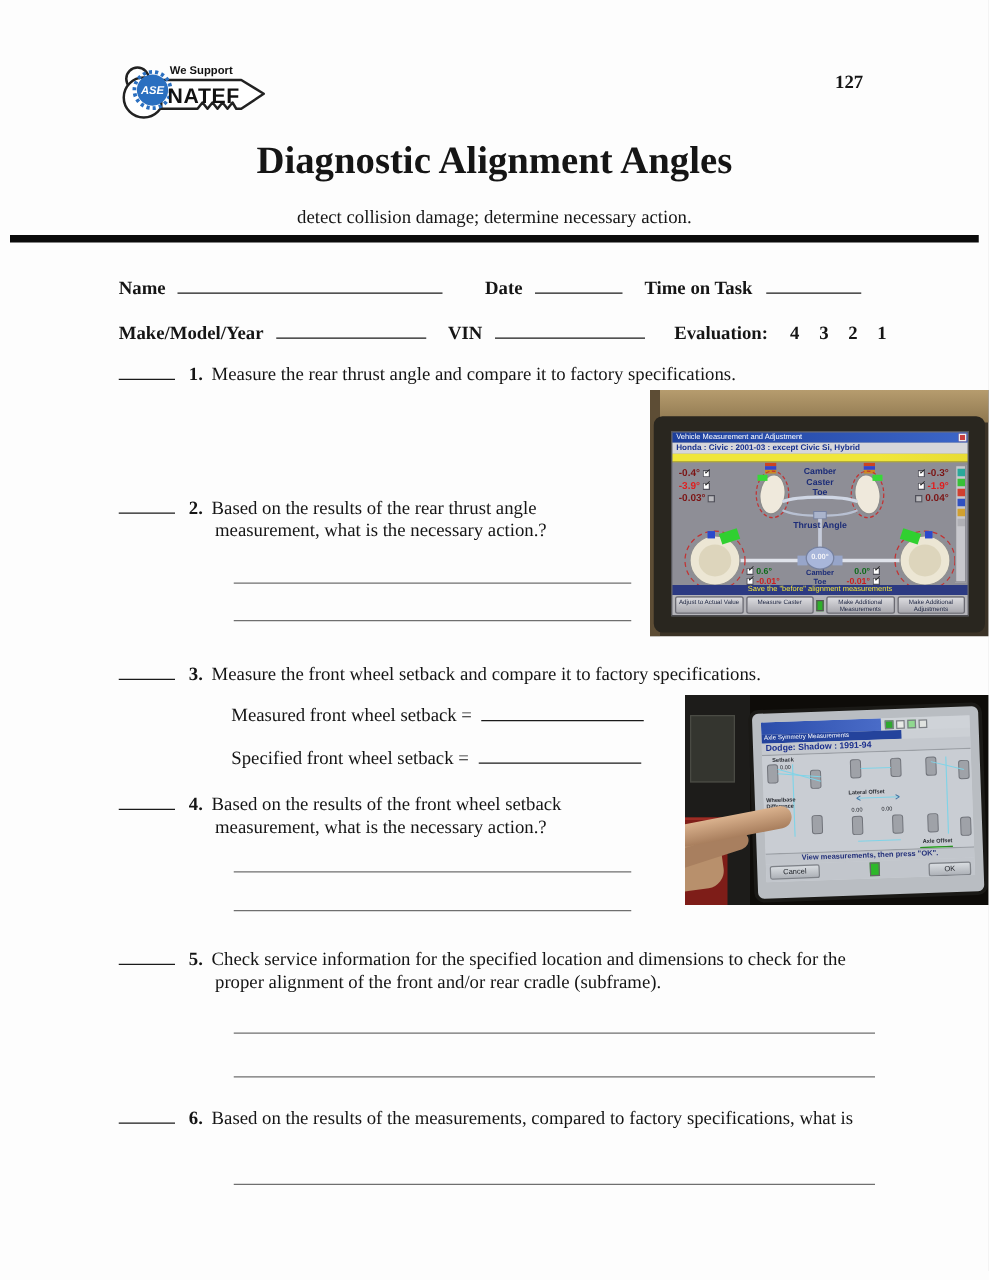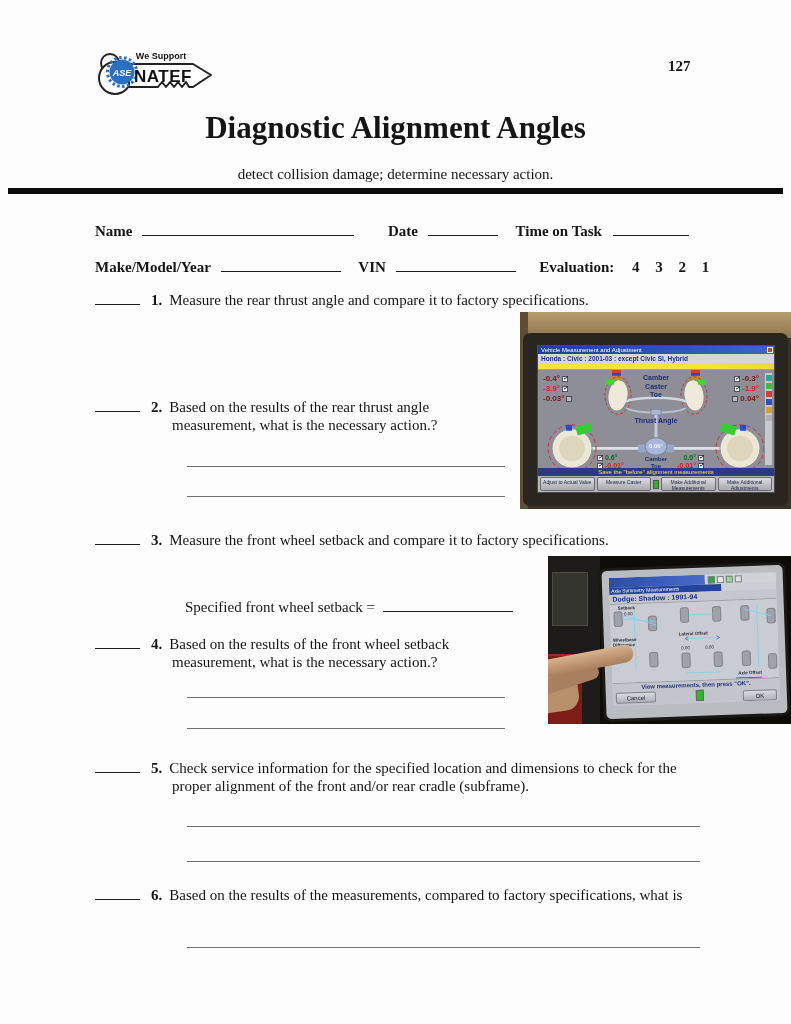--- a/index.html
+++ b/index.html
@@ -223,20 +223,24 @@
           <div class="s1-keybadge"></div>
           <div class="s1-key">Make Additional Measurements</div>
           <div class="s1-key">Make Additional Adjustments</div>
         </div>
       </div>
     </div>
   </div>
 
   <div class="qrow" style="left:95px;top:531px">
     <span class="qblank"></span><span class="qnum">3.</span><span class="qtext">Measure the front wheel setback and compare it to factory specifications.</span>
+  </div>
+  <div class="abs t15" style="left:185px;top:564px;white-space:nowrap">
+    <span>Measured front wheel setback =</span>
+    <span class="blank" style="width:130px;margin-left:4px"></span>
   </div>
   <div class="abs t15" style="left:185px;top:598px;white-space:nowrap">
     <span>Specified front wheel setback =</span>
     <span class="blank" style="width:130px;margin-left:4px"></span>
   </div>
 
   <div class="qrow" style="left:95px;top:635px">
     <span class="qblank"></span><span class="qnum">4.</span><span class="qtext">Based on the results of the front wheel setback</span>
     <div class="q2nd">measurement, what is the necessary action.?</div>
   </div>

